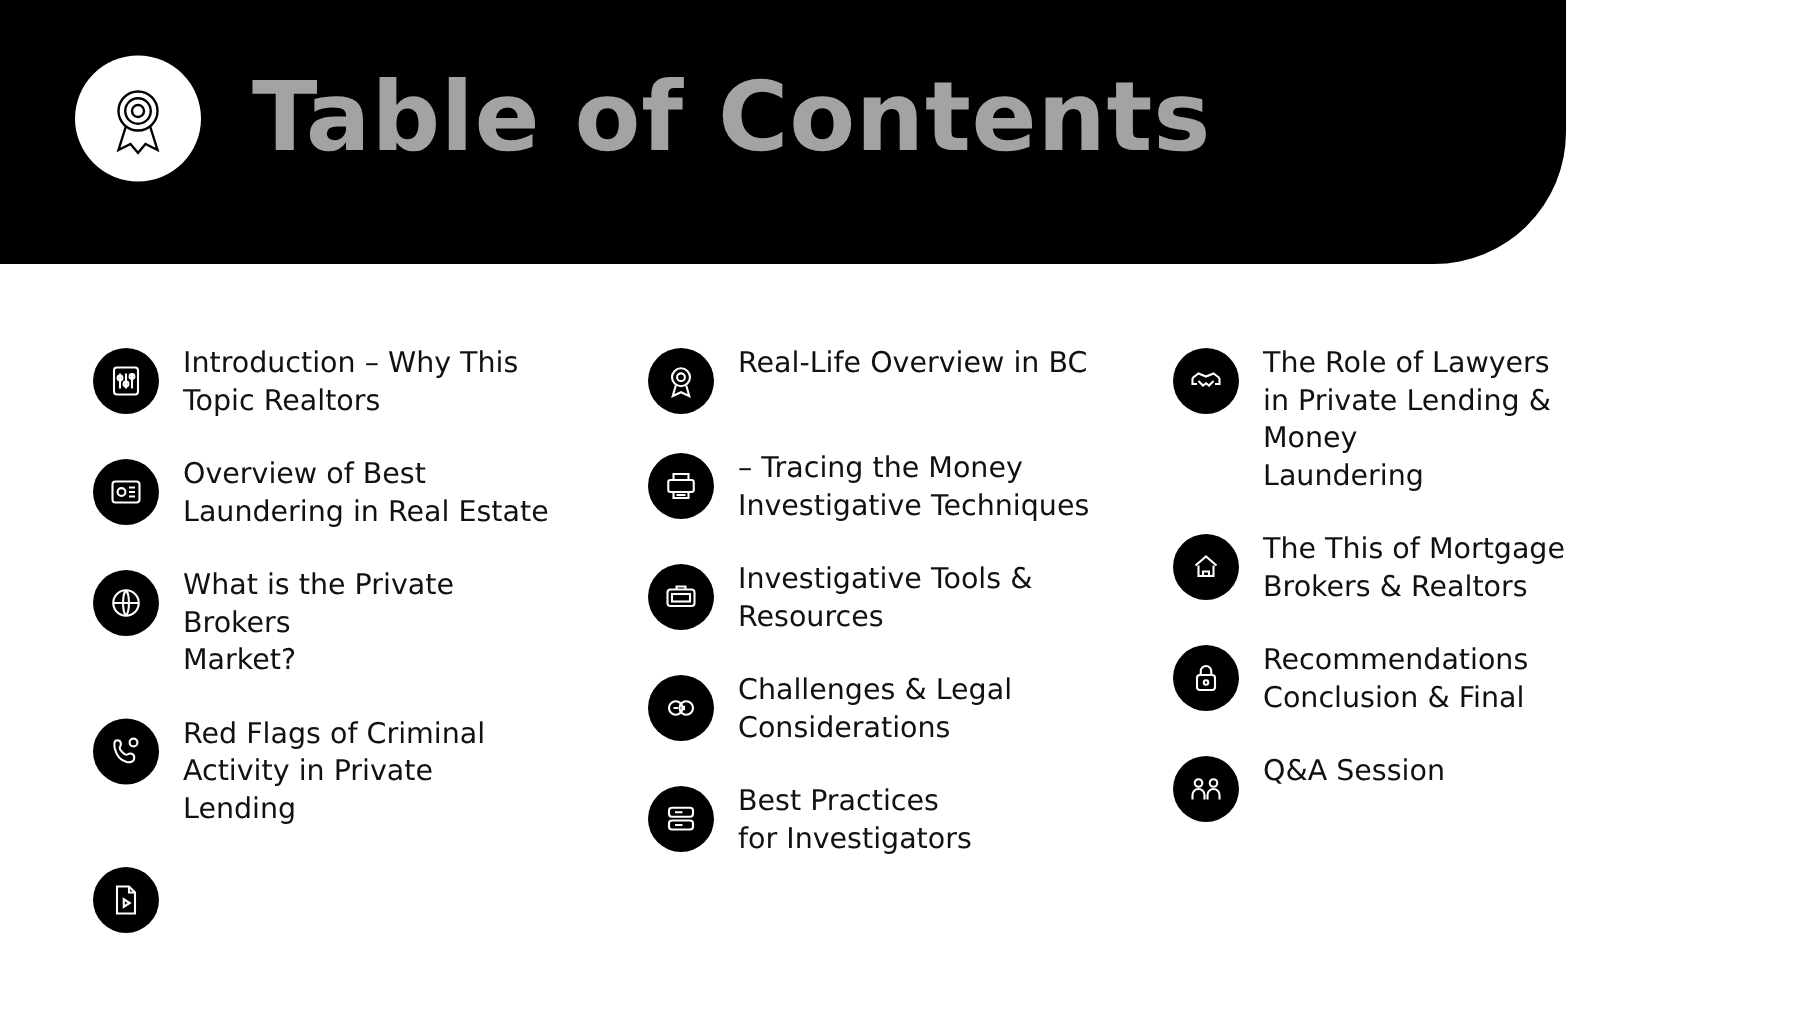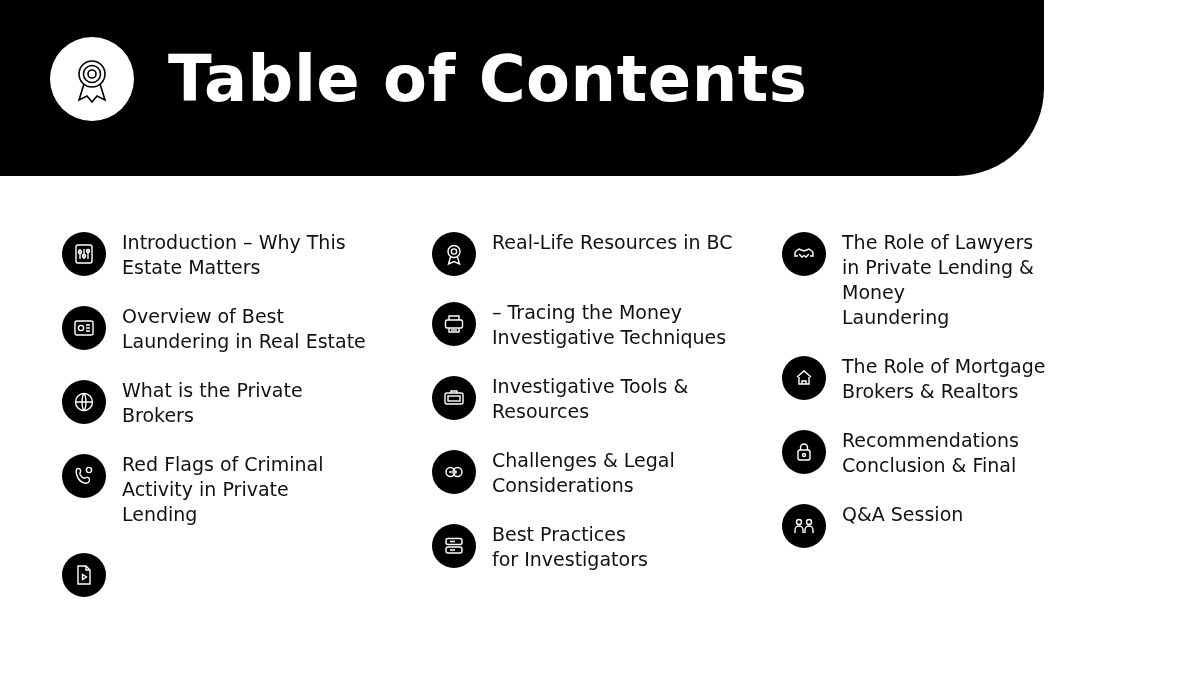--- a/index.html
+++ b/index.html
@@ -34,21 +34,21 @@
     border-radius: 50%;
     background: #ffffff;
     margin-left: 50px;
     margin-top: -18px;
     display: flex;
     align-items: center;
     justify-content: center;
     flex: none;
   }
   .header-title {
-    color: #ffffff;
+    color: #a3a3a3;
     font-family: "DejaVu Sans", sans-serif;
     font-weight: bold;
     font-size: 64px;
     letter-spacing: 0.5px;
     margin-left: 34px;
     margin-top: -18px;
     white-space: nowrap;
   }
 
   
@@ -120,21 +120,21 @@
           <line x1="8" y1="7" x2="8" y2="17"></line>
             <line x1="12" y1="7" x2="12" y2="17"></line>
             <line x1="16" y1="7" x2="16" y2="17"></line>
           <circle cx="8" cy="10" r="1.6"></circle>
             <circle cx="12" cy="14" r="1.6"></circle>
             <circle cx="16" cy="9" r="1.6"></circle>
         </svg>
       </div>
       <div class="toc-text">
         <span class="l">Introduction – Why This</span>
-        <span class="l">Estate Matters</span>
+        <span class="l">Topic Realtors</span>
       </div>
     </div>
 
     <div class="toc-item">
       <div class="bullet">
         <svg width="24" height="24" viewBox="0 0 24 24" fill="none" stroke="#ffffff" stroke-width="1.4">
           <rect x="3" y="5" width="18" height="14" rx="2"></rect>
           <circle cx="9" cy="12" r="2.6"></circle>
           <path d="M14 9h4M14 12h4M14 15h4"></path>
         </svg>
@@ -147,20 +147,21 @@
 
     <div class="toc-item">
       <div class="bullet">
         <svg width="24" height="24" viewBox="0 0 24 24" fill="none" stroke="#ffffff" stroke-width="1.4">
           <circle cx="12" cy="12" r="8.5"></circle>
           <path d="M3.5 12h17M12 3.5c2.6 3 2.6 14 0 17M12 3.5c-2.6 3-2.6 14 0 17"></path>
         </svg>
       </div>
       <div class="toc-text">
         <span class="l">What is the Private Brokers</span>
+        <span class="l">Market?</span>
       </div>
     </div>
 
     <div class="toc-item">
       <div class="bullet">
         <svg width="24" height="24" viewBox="0 0 24 24" fill="none" stroke="#ffffff" stroke-width="1.4">
           <path d="M6 4.5c3 0 3 3 2 4.5-1 1.5 3.5 6 5 5 1.5-1 4.5-1 4.5 2s-3 3.5-5 3C8 18 5.5 14 4.5 10 4 7.5 4 4.5 6 4.5z"></path>
           <circle cx="17" cy="6" r="2.6"></circle>
         </svg>
       </div>
@@ -186,21 +187,21 @@
 
     <div class="toc-item">
       <div class="bullet">
         <svg width="24" height="24" viewBox="0 0 24 24" fill="none" stroke="#ffffff" stroke-width="1.4">
           <circle cx="12" cy="9.5" r="6"></circle>
           <circle cx="12" cy="9.5" r="2.6"></circle>
           <path d="M8.5 15 L6.5 22 L12 19.5 L17.5 22 L15.5 15"></path>
         </svg>
       </div>
       <div class="toc-text">
-        <span class="l">Real-Life Resources in BC</span>
+        <span class="l">Real-Life Overview in BC</span>
       </div>
     </div>
 
     <div class="toc-item">
       <div class="bullet">
         <svg width="24" height="24" viewBox="0 0 24 24" fill="none" stroke="#ffffff" stroke-width="1.4">
           <rect x="3.5" y="8" width="17" height="8" rx="1.5"></rect>
           <path d="M7 8V4h10v4M7 16v4h10v-4"></path>
           <line x1="9" y1="18" x2="15" y2="18"></line>
         </svg>
@@ -274,21 +275,21 @@
 
     <div class="toc-item">
       <div class="bullet">
         <svg width="24" height="24" viewBox="0 0 24 24" fill="none" stroke="#ffffff" stroke-width="1.4">
           <path d="M5 11l7-6 7 6"></path>
           <path d="M7 11v7h10v-7"></path>
           <path d="M10 18v-3h4v3"></path>
         </svg>
       </div>
       <div class="toc-text">
-        <span class="l">The Role of Mortgage</span>
+        <span class="l">The This of Mortgage</span>
         <span class="l">Brokers &amp; Realtors</span>
       </div>
     </div>
 
     <div class="toc-item">
       <div class="bullet">
         <svg width="24" height="24" viewBox="0 0 24 24" fill="none" stroke="#ffffff" stroke-width="1.4">
           <rect x="6" y="10" width="12" height="10" rx="2"></rect>
           <path d="M8.5 10V7.5a3.5 3.5 0 017 0V10"></path>
           <circle cx="12" cy="15" r="1.5"></circle>

